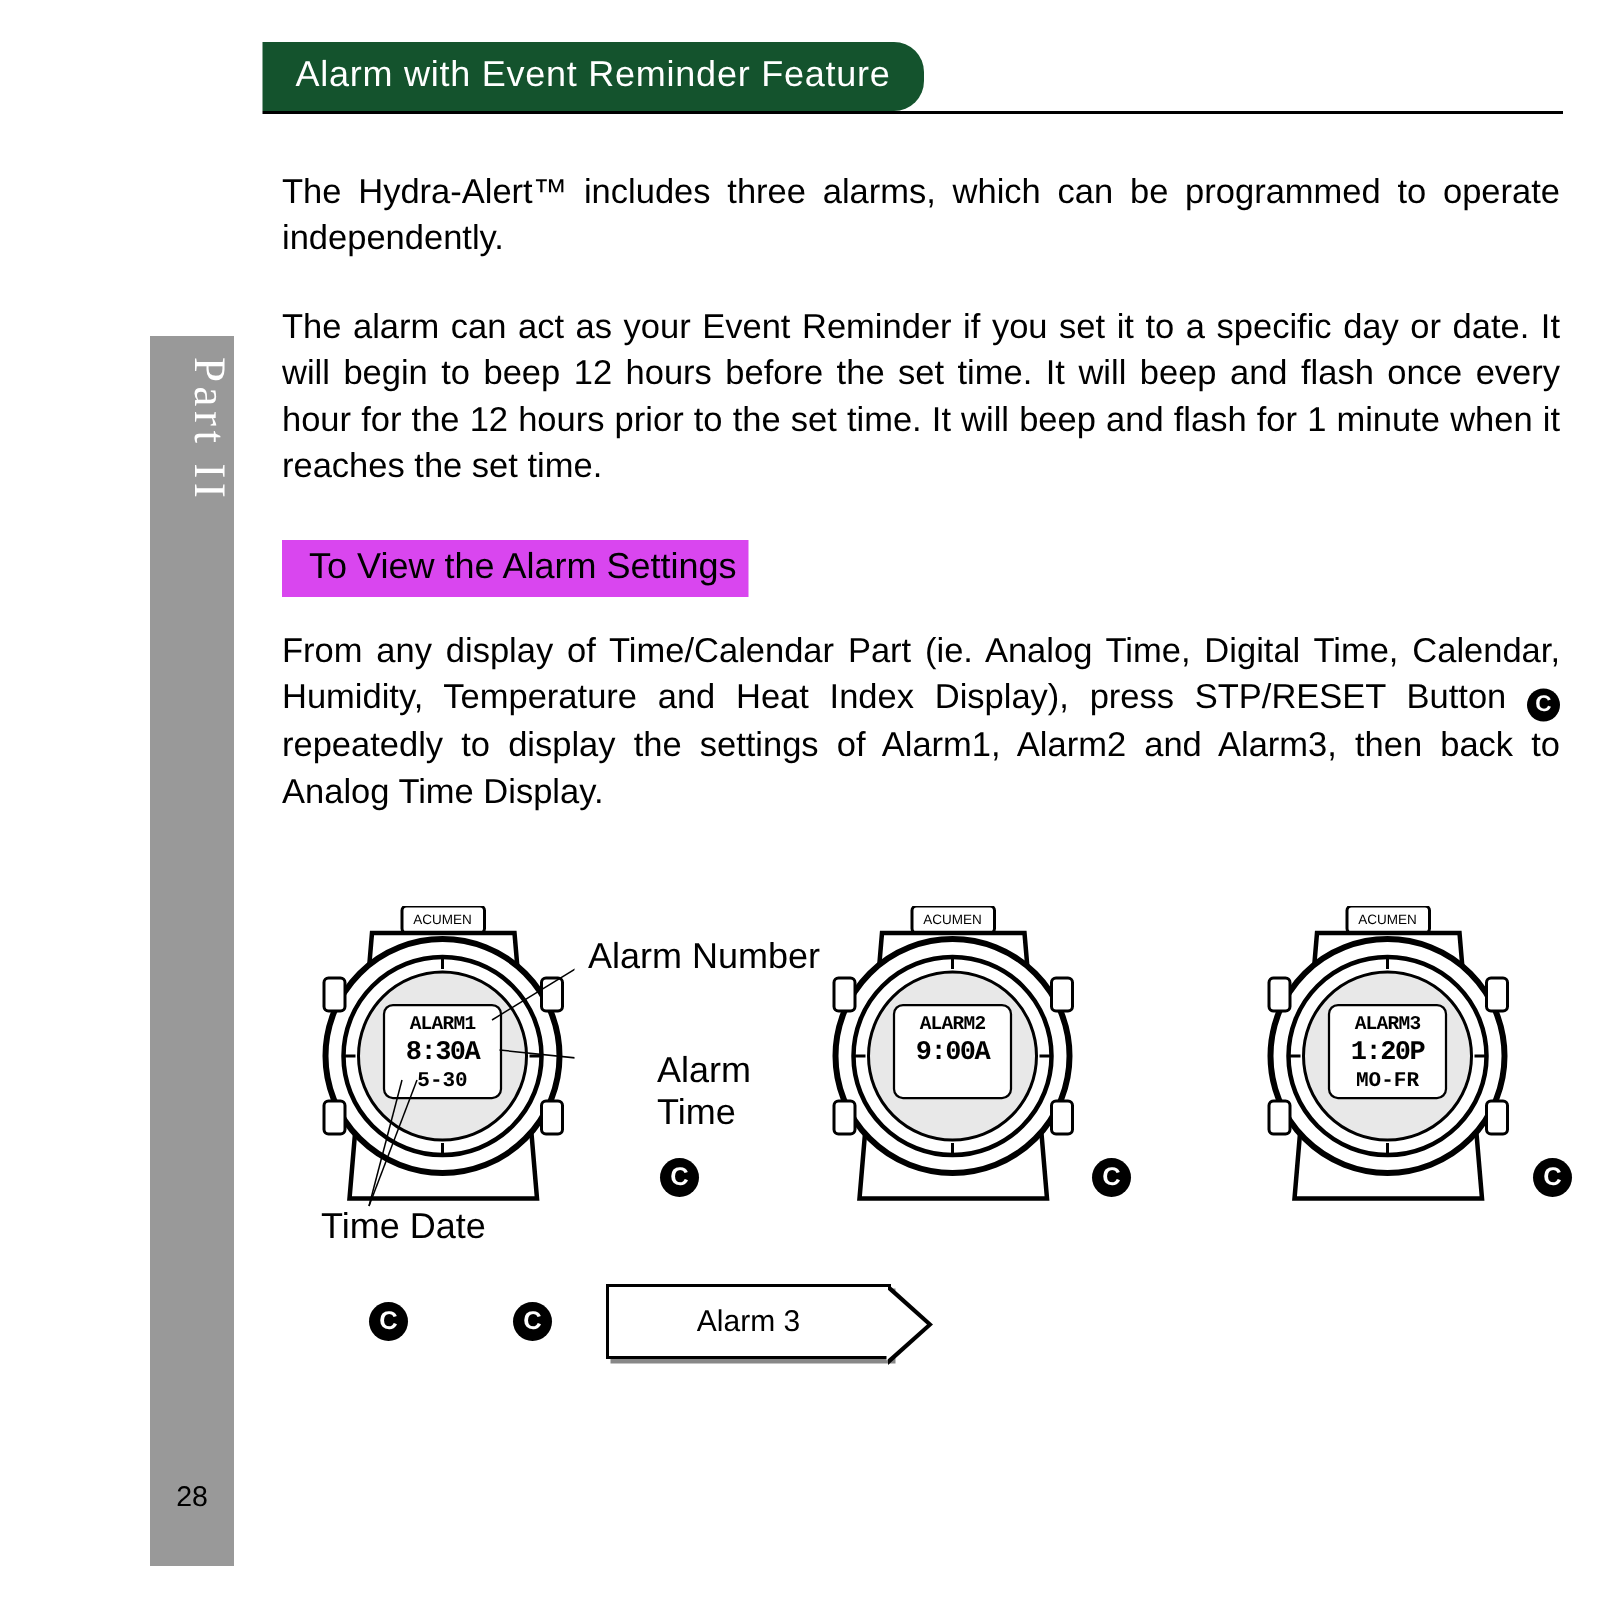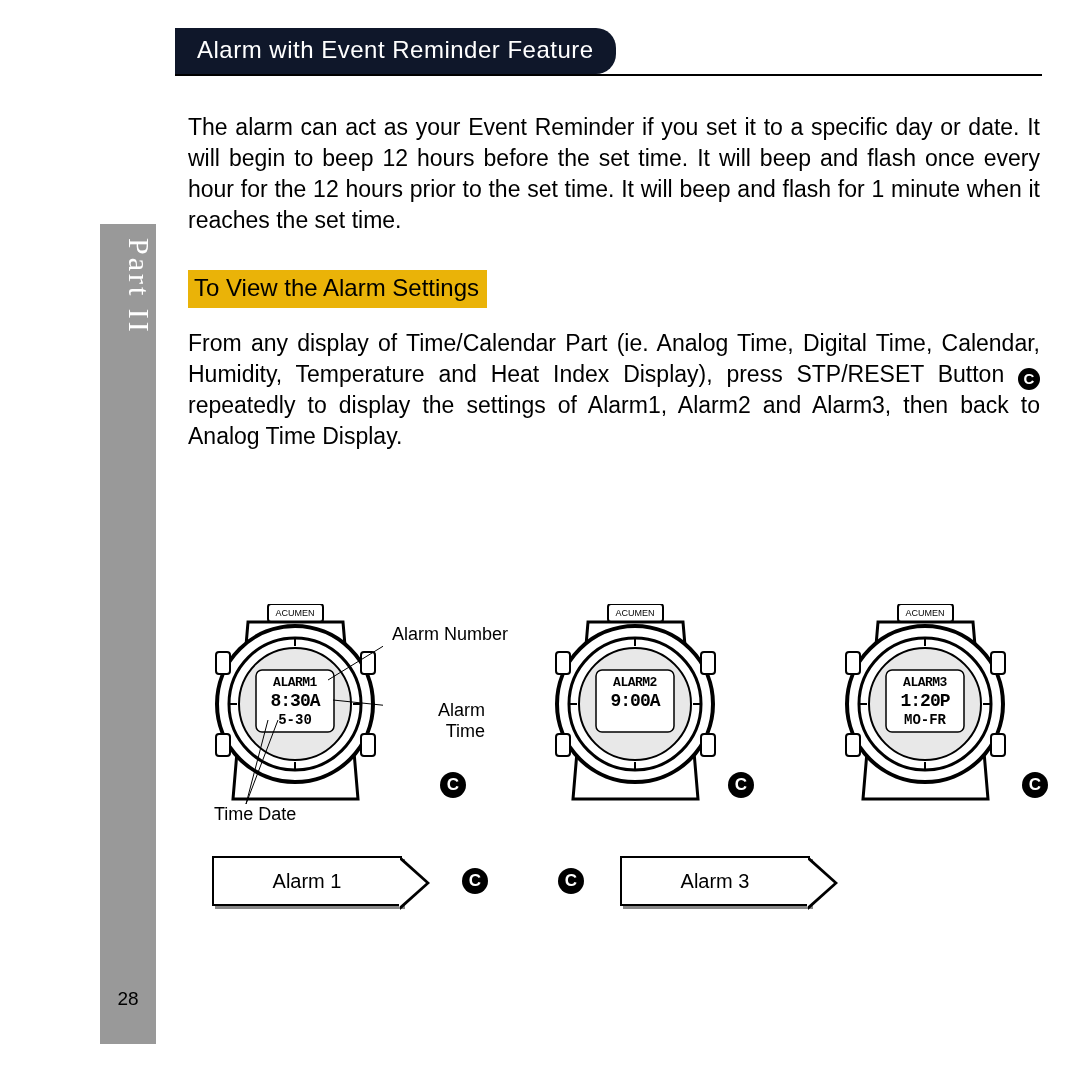--- a/index.html
+++ b/index.html
@@ -42,21 +42,21 @@
   }
   .header-bar {
     position: absolute;
     left: 175px;
     top: 28px;
     right: 38px;
     height: 48px;
   }
   .header-tab {
     display: inline-block;
-    background: #0f172a;
+    background: #14532d;
     color: #fff;
     font-size: 24px;
     padding: 8px 22px 10px 22px;
     border-radius: 0 20px 20px 0;
     letter-spacing: 0.5px;
   }
   .header-line {
     position: absolute;
     left: 0; right: 0; bottom: 0;
     height: 2px;
@@ -67,22 +67,22 @@
     left: 188px;
     top: 112px;
     right: 40px;
     font-size: 23px;
     line-height: 1.35;
   }
   .body p { margin-bottom: 28px; }
   .p-justify { text-align: justify; }
   .sub-head {
     display: inline-block;
-    background: #eab308;
-    padding: 2px 8px 3px 6px;
+    background: #d946ef;
+    padding: 2px 8px 3px 18px;
     font-size: 24px;
     margin-bottom: 20px;
     margin-top: 6px;
   }
   .circle-c {
     display: inline-flex;
     width: 22px; height: 22px;
     border-radius: 50%;
     background: #000;
     color: #fff;
@@ -112,21 +112,21 @@
   }
   .watch {
     position: absolute;
     width: 175px;
     text-align: right;
   }
   .watch svg { display: block; margin: 0 auto; }
   .watch1 { left: 20px; top: 0; }
   .watch2 { left: 360px; top: 0; }
   .watch3 { left: 650px; top: 0; }
-  .callouts { position: absolute; left: 0; top: 0; width: 100%; height: 100%; font-size: 18px; text-align: right; }
+  .callouts { position: absolute; left: 0; top: 0; width: 100%; height: 100%; font-size: 24px; }
   .callout { position: absolute; }
   .cl1 { left: 204px; top: 20px; } 
   .cl2 { left: 250px; top: 96px; } 
   .cl3 { left: 26px; top: 200px; }  
   .cbadge { position: absolute; }
   .cb1 { left: 252px; top: 168px; }
   .cb2 { left: 540px; top: 168px; }
   .cb3 { left: 834px; top: 168px; }
   .arrow-row {
     position: absolute;
@@ -182,20 +182,21 @@
   <div class="side-tab-text">Part II</div>
   <div class="page-number">28</div>
 </div>
 
 <div class="header-bar">
   <span class="header-tab">Alarm with Event Reminder Feature</span>
   <div class="header-line"></div>
 </div>
 
 <div class="body">
+  <p class="p-justify">The Hydra-Alert™  includes three alarms, which can be programmed to operate independently.</p>
   <p class="p-justify">The alarm can act as your Event Reminder if you set it to a specific day or date. It will begin to beep 12 hours before the set time. It will beep and flash once every hour for the 12 hours prior to the set time. It will beep and flash for 1 minute when it reaches the set time.</p>
   <div class="sub-head">To View the Alarm Settings</div>
   <p class="p-justify">
     <span>From any display of Time/Calendar Part (ie. Analog Time, Digital Time, Calendar, Humidity, Temperature and Heat Index Display), press STP/RESET Button </span>
     <span class="circle-c">C</span>
     <span> repeatedly to display the settings of Alarm1, Alarm2 and Alarm3, then back to Analog Time Display.</span>
   </p>
 </div>
 
 <div class="diagram">
@@ -285,22 +286,19 @@
     <div class="callout cl2" style="white-space:pre-line">Alarm
 Time</div>
     <div class="callout cl3">Time Date</div>
   </div>
 
   <span class="cbadge cb1 circle-c-big">C</span>
   <span class="cbadge cb2 circle-c-big">C</span>
   <span class="cbadge cb3 circle-c-big">C</span>
 
   <div class="arrow-row">
-    <div class="arrow-box">
-        <span>Alarm 1</span>
-      </div>
     <span class="circle-c-big gap-badge">C</span>
     <span class="circle-c-big gap-badge">C</span>
     <div class="arrow-box">
         <span>Alarm 3</span>
       </div>
   </div>
 </div>
 
 </body></html>

